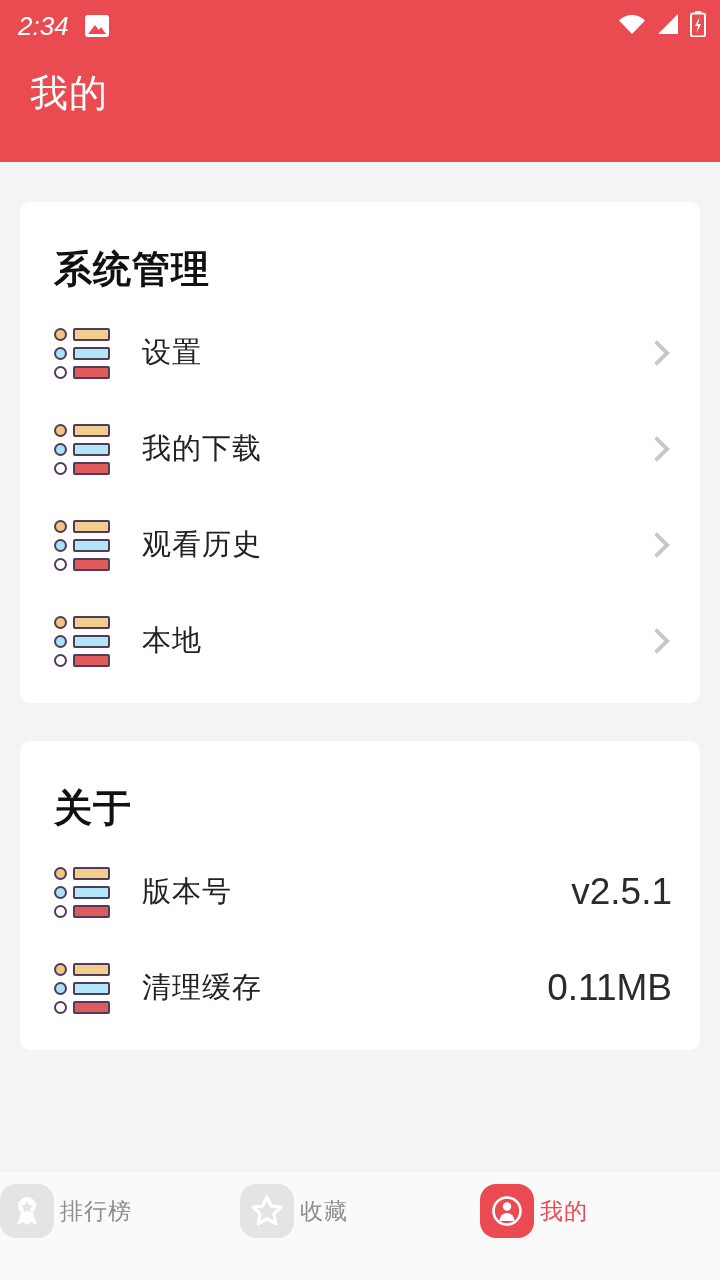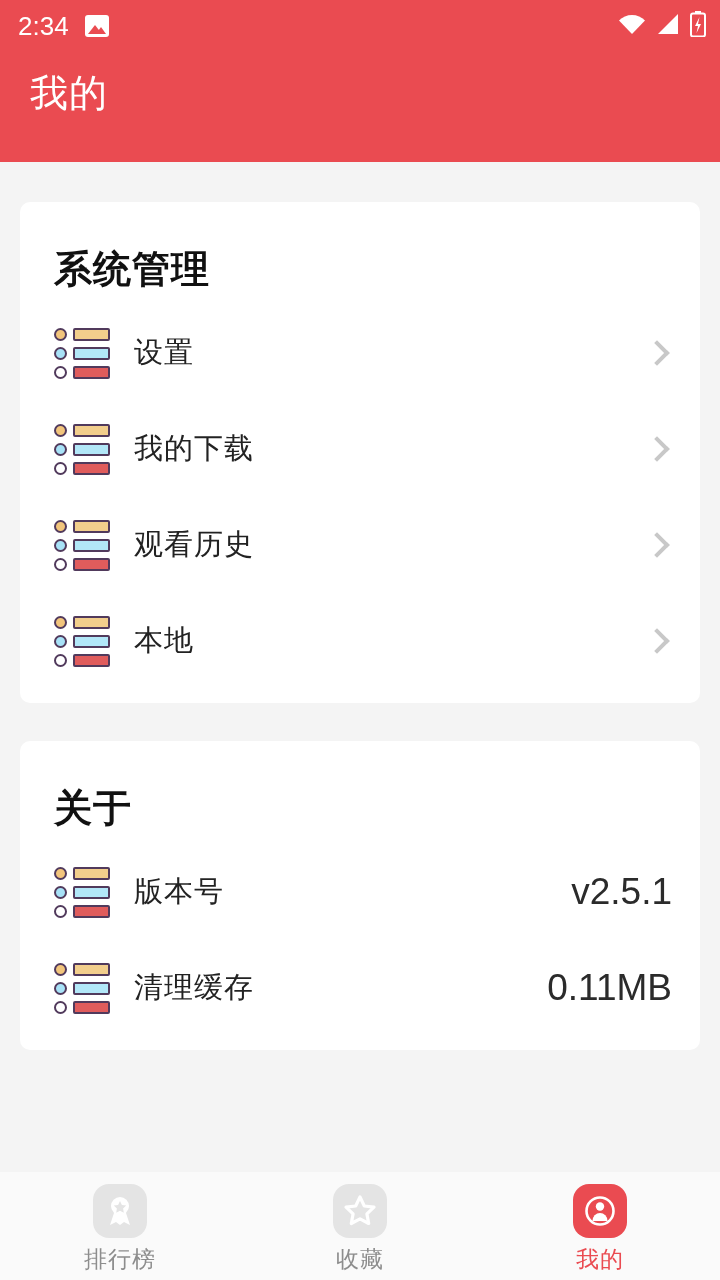--- a/index.html
+++ b/index.html
@@ -31,20 +31,21 @@
     padding: 0 14px 0 18px;
     color: #ffffff;
   }
 
   .status-time {
     font-size: 26px;
     font-weight: 400;
     letter-spacing: 0px;
     color: #ffffff;
     line-height: 1;
+    font-style: italic;
   }
 
   .status-left-icons {
     display: flex;
     align-items: center;
     margin-left: 16px;
   }
 
   .status-spacer { flex: 1; }
 
@@ -117,21 +118,21 @@
     display: flex;
     align-items: center;
     height: 96px;
     padding: 0 28px 0 34px;
     cursor: default;
   }
 
   .row-label {
     font-size: 29px;
     color: #222222;
-    margin-left: 24px;
+    margin-left: 32px;
     letter-spacing: 1px;
   }
 
   .row-spacer { flex: 1; }
 
   .row-value {
     font-size: 37px;
     color: #2b2b2b;
     letter-spacing: 0px;
   }
@@ -189,21 +190,21 @@
     background: #fafafa;
     display: flex;
     align-items: flex-start;
     padding-top: 12px;
     z-index: 5;
   }
 
   .navitem {
     flex: 1;
     display: flex;
-    flex-direction: column;
+    flex-direction: row;
     align-items: center;
     gap: 6px;
   }
 
   .nav-icon {
     width: 54px;
     height: 54px;
     border-radius: 16px;
     background: #e4e4e4;
     display: flex;

